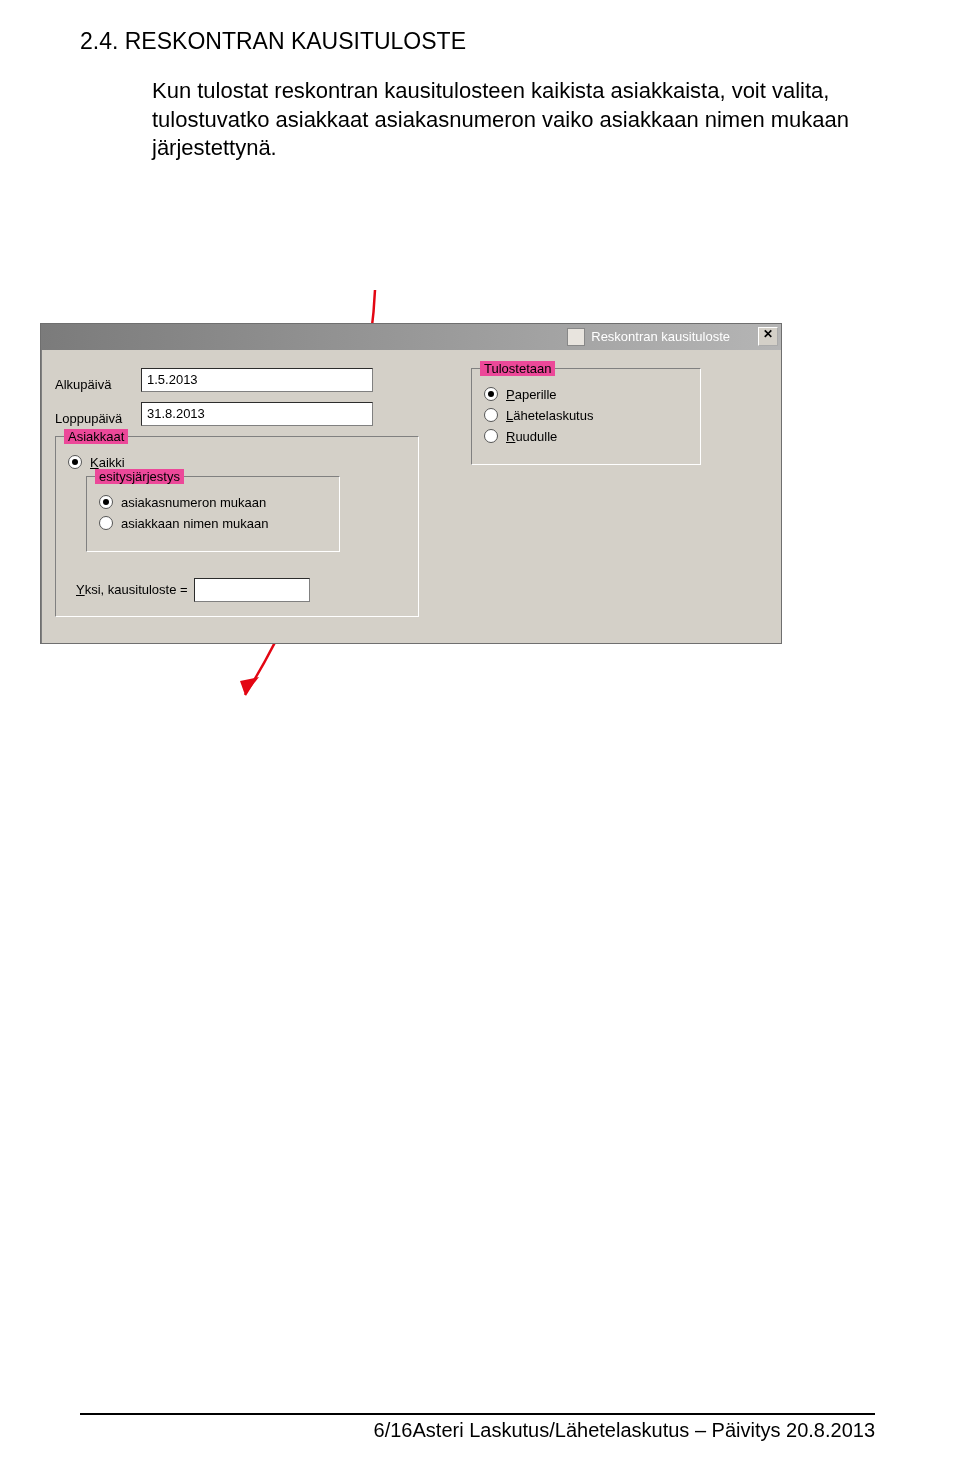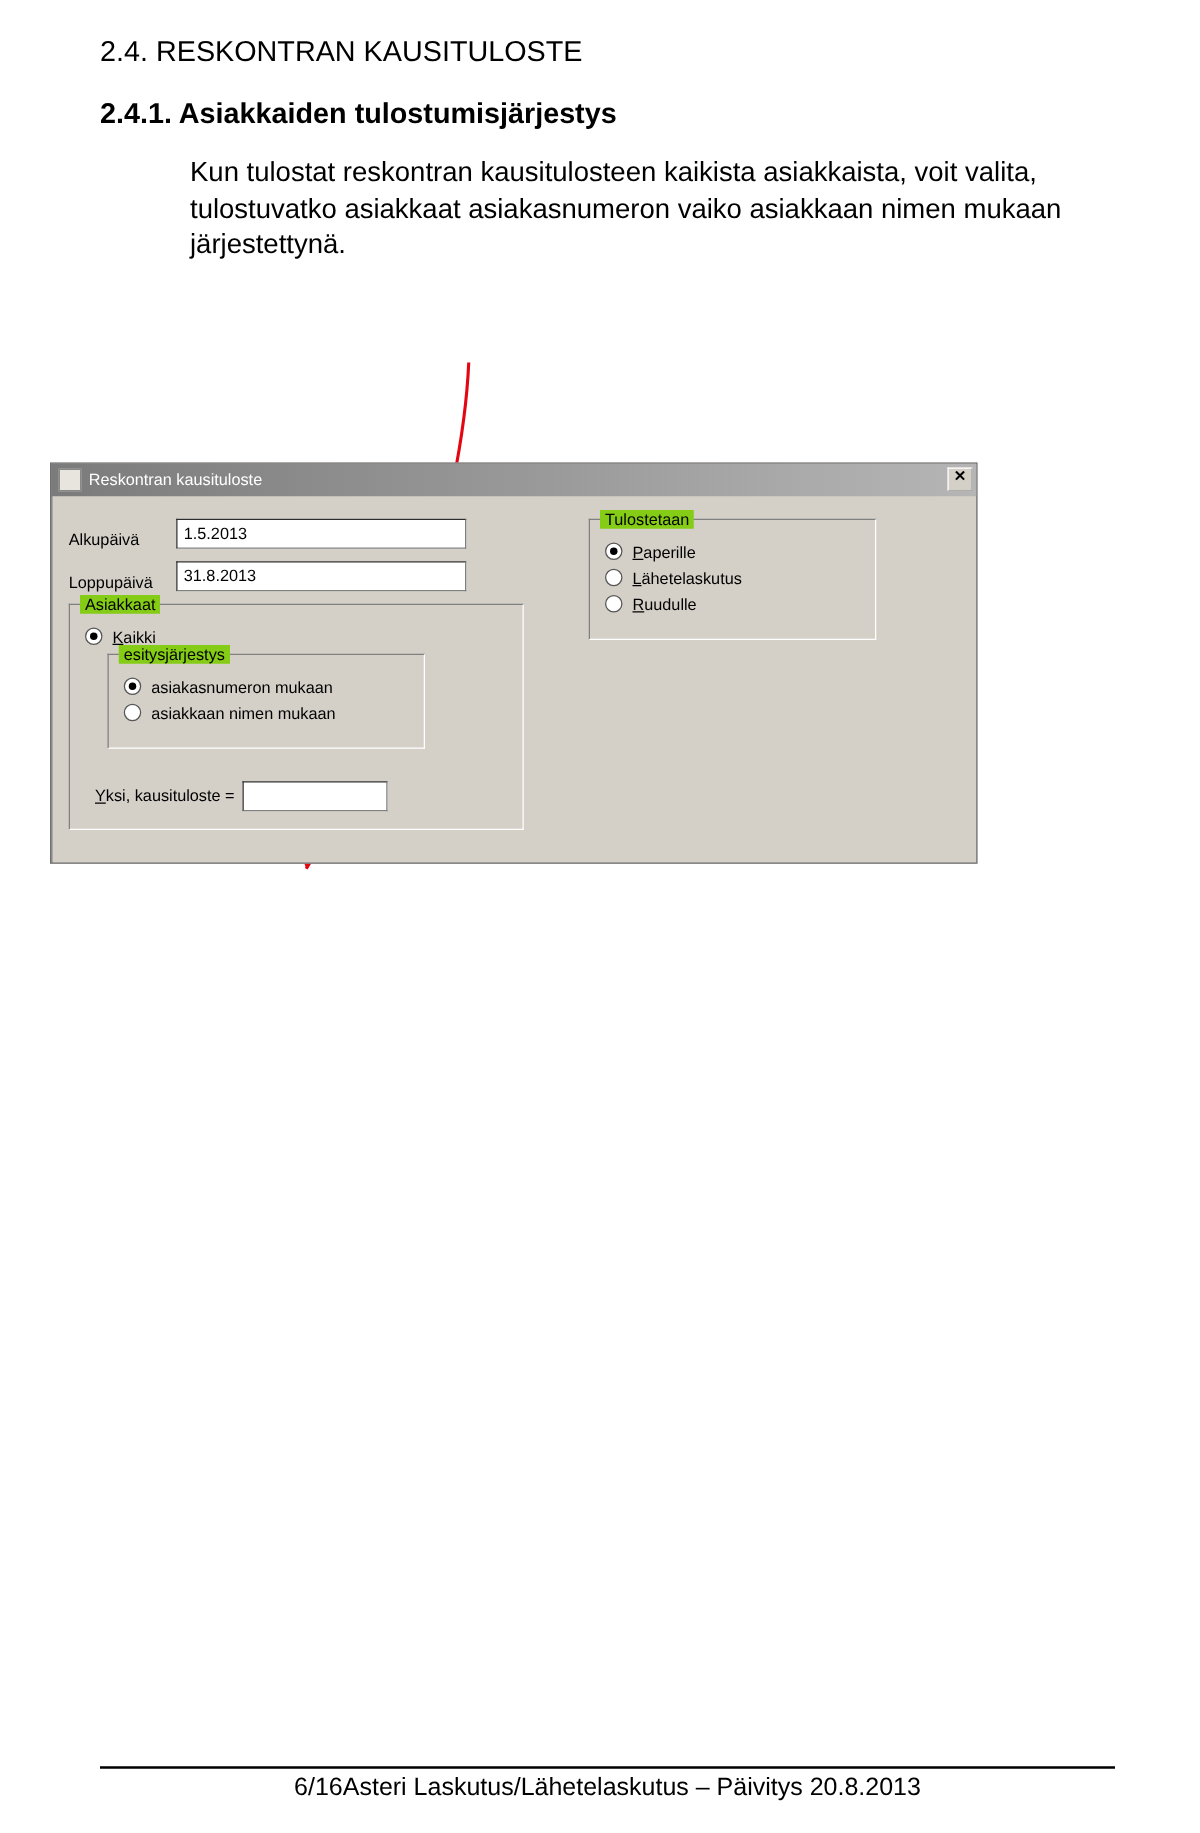--- a/index.html
+++ b/index.html
@@ -40,23 +40,24 @@
     border: 1px solid #6f6f6f;
     position: relative;
     box-shadow: 1px 1px 0 #808080 inset;
   }
   .titlebar {
     height: 26px;
     background: linear-gradient(to right, #7b7b7b, #b5b5b5);
     color: #fff;
     display: flex;
     align-items: center;
-    justify-content: space-between;
+    justify-content: flex-end;
     padding: 0 3px 0 6px;
     font-size: 13px;
+    gap: 28px;
   }
   .titlebar .ticon {
     width: 16px; height: 16px; margin-right: 6px;
     display: inline-block;
     background: #e8e4de;
     border: 1px solid #888;
   }
   .title-left { display:flex; align-items:center; }
   .closebtn {
     width: 18px; height: 17px;
@@ -87,21 +88,21 @@
     border: 1px solid #808080;
     border-right-color: #fff;
     border-bottom-color: #fff;
     position: relative;
     padding: 12px 10px 14px 12px;
     margin-top: 8px;
   }
   .groupbox .legend {
     position: absolute;
     top: -8px; left: 8px;
-    background: #84cc16;
+    background: #ec4899;
     padding: 0 4px;
     font-size: 13px;
   }
   .radio-row { display:flex; align-items:center; font-size:13px; margin:6px 0; }
   .radio-row .dot {
     width: 12px; height: 12px; border: 1px solid #555;
     border-radius: 50%; margin-right: 8px; background: #fff;
     display:flex; align-items:center; justify-content:center;
   }
   .radio-row .dot.sel::after {
@@ -143,34 +144,33 @@
     top: 285px;
     width: 200px;
     height: 440px;
     pointer-events: none;
   }
   
   .footer {
     position: absolute;
     bottom: 24px;
     left: 80px;
-    right: 68px;
+    right: 85px;
     border-top: 2px solid #000;
     padding-top: 4px;
     display: flex;
-    justify-content: center;
+    justify-content: flex-end;
     font-size: 20px;
   }
 </style>
 </head>
 <body>
 
 <div class="page">
   <div class="h1">2.4. RESKONTRAN KAUSITULOSTE</div>
-  <div class="h2">2.4.1. Asiakkaiden tulostumisjärjestys</div>
   <div class="para">Kun tulostat reskontran kausitulosteen kaikista asiakkaista, voit valita, tulostuvatko asiakkaat asiakasnumeron vaiko asiakkaan nimen mukaan järjestettynä.</div>
 
   <svg class="arrow-svg" viewBox="0 0 200 440">
     <path d="M 150 5 C 145 120, 90 300, 20 410" stroke="#e30613" stroke-width="2.5" fill="none"></path>
     <polygon points="20,410 34,392 15,396" fill="#e30613"></polygon>
   </svg>
 
   <div class="dlg-wrap">
     <div class="dialog">
       <div class="titlebar">

